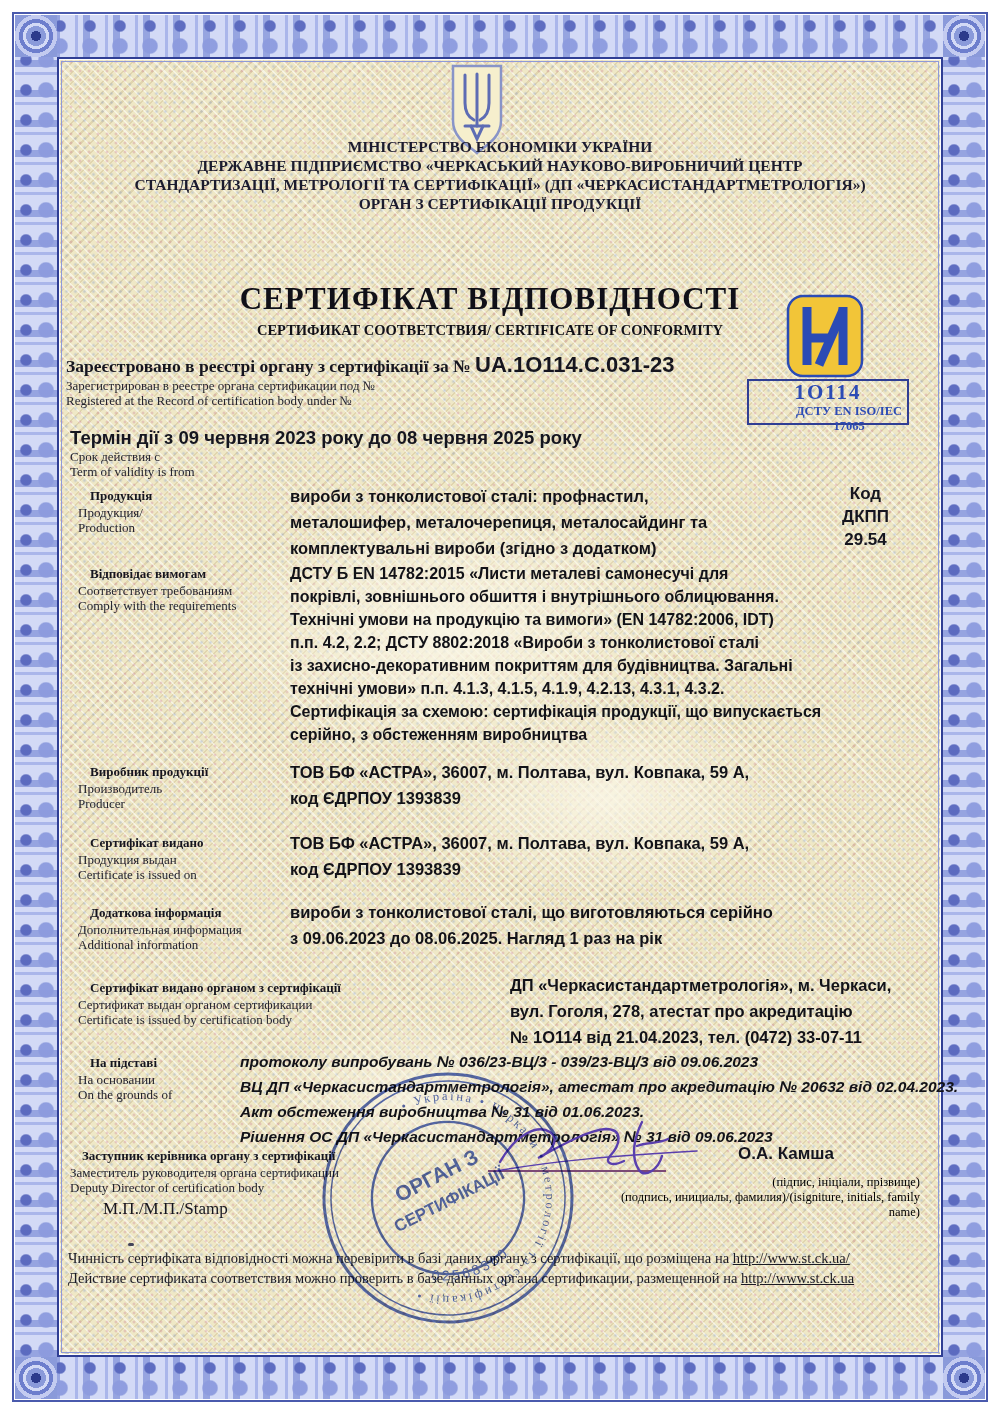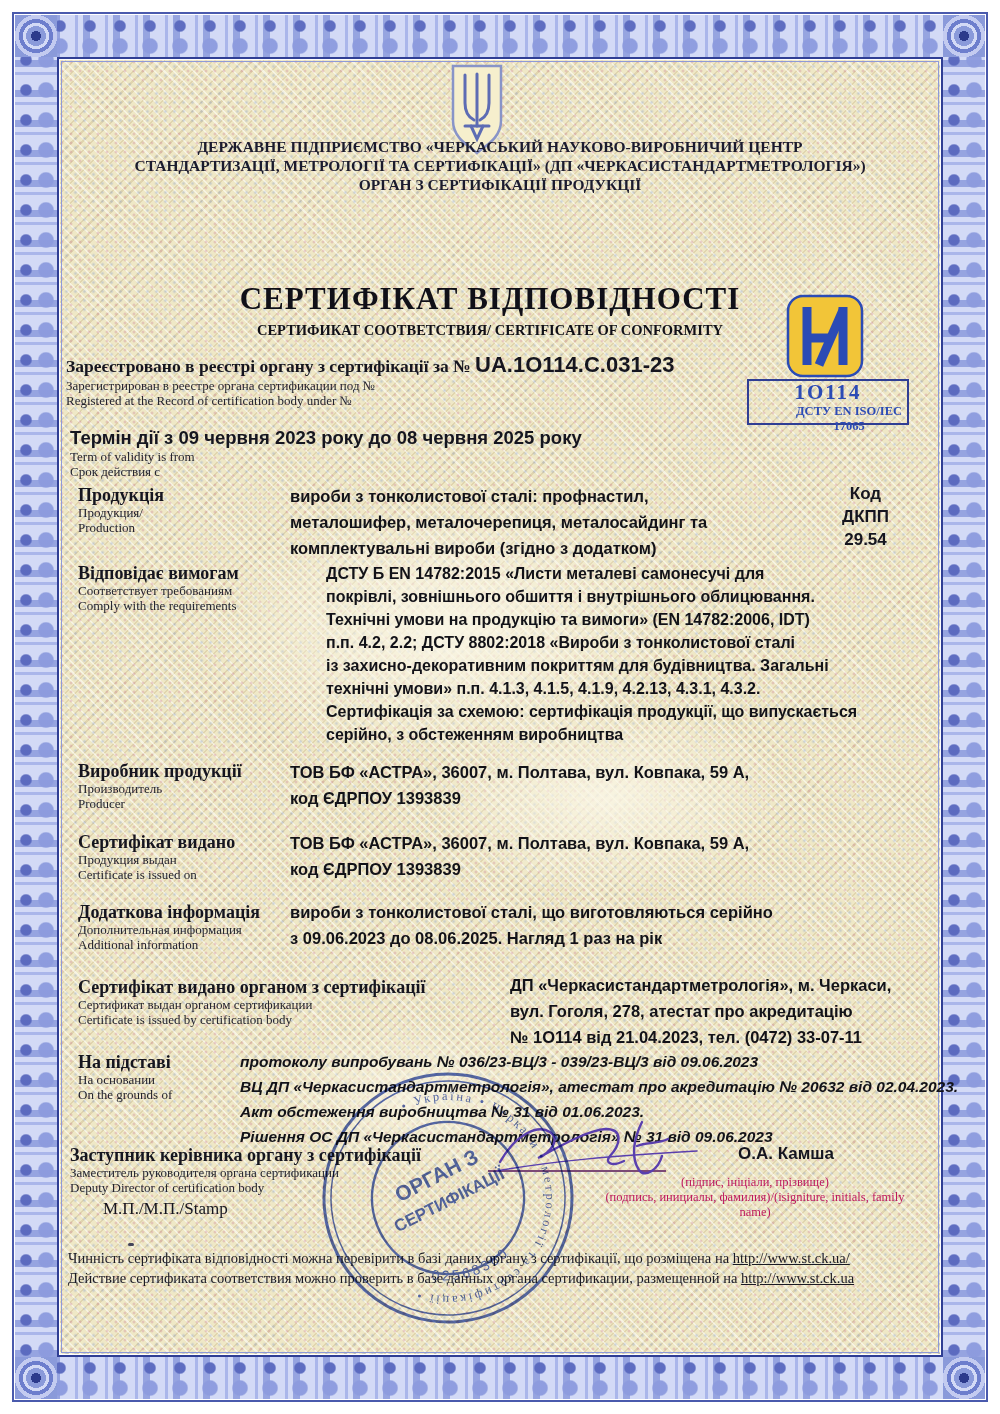--- a/index.html
+++ b/index.html
@@ -46,34 +46,34 @@
   .title-wrap{left:0;right:20px;top:281px;text-align:center;}
   .title{font-weight:bold;font-size:31px;letter-spacing:1px;color:#101018;}
   .subtitle{font-weight:bold;font-size:14.5px;margin-top:5px;color:#101018;}
   .reg{left:66px;top:352px;}
   .reg-main{font-weight:bold;font-size:17.5px;}
   .reg-num{font-family:"Liberation Sans",sans-serif;font-size:22px;}
   .sub{font-size:13px;line-height:15px;color:#23232e;}
   .validity{left:70px;top:427px;}
   .validity-main{font-family:"Liberation Sans",sans-serif;font-weight:bold;font-size:18.5px;}
   .lbl{position:absolute;left:78px;width:210px;}
-  .lbl-main{font-weight:bold;font-size:18px;line-height:19px;}
+  .lbl-main{font-weight:bold;font-size:13px;line-height:19px;padding-left:12px;}
   .val{position:absolute;left:290px;font-family:"Liberation Sans",sans-serif;font-weight:bold;font-size:16.5px;line-height:26px;color:#121218;}
   .val-tight{font-size:16px;line-height:23px;}
   .code-stack{position:absolute;left:818px;width:95px;top:482px;text-align:center;
     font-family:"Liberation Sans",sans-serif;font-weight:bold;font-size:17px;line-height:23px;}
   .val-org{left:510px;}
   .val-grounds{left:240px;font-size:15.5px;line-height:25px;white-space:nowrap;font-style:italic;}
   .logo-box{left:747px;top:379px;width:158px;height:42px;border:2px solid #2f3e94;text-align:center;color:#2b4bb5;}
   .logo-box .n1{font-weight:bold;font-size:21px;line-height:23px;letter-spacing:2px;}
   .logo-box .n2{font-weight:bold;font-size:12.5px;line-height:15px;padding-left:42px;}
   .deputy{left:70px;top:1146px;}
   .mp{left:103px;top:1199px;font-size:17px;}
   .signer{left:738px;top:1144px;font-family:"Liberation Sans",sans-serif;font-weight:bold;font-size:17px;}
-  .sig-captions{left:590px;top:1175px;width:330px;text-align:center;font-size:12.5px;line-height:15px;color:#be185d;}
+  .sig-captions{left:590px;top:1175px;width:330px;text-align:right;font-size:12.5px;line-height:15px;color:#000000;}
   .sig-line{left:488px;top:1170px;width:178px;height:0;border-bottom:2px solid #7c4a76;}
   .signature-svg{left:492px;top:1116px;z-index:6;}
   .stamp-svg{left:308px;top:1058px;z-index:6;mix-blend-mode:multiply;opacity:.85;}
   .footer{left:68px;top:1249px;font-size:14.5px;line-height:19.5px;color:#1a1a24;}
   .u{text-decoration:underline;}
   .dot{left:128px;top:1243px;width:6px;height:3px;background:#44445a;border-radius:2px;}
   .z3{z-index:3;}
 </style>
 </head>
 <body>
@@ -98,20 +98,21 @@
     <g stroke="#5d6cb4" stroke-width="3" fill="none" stroke-linecap="round">
       <path d="M30 11 V63"></path>
       <path d="M18 12 V40 C18 51 23 55 27 57"></path>
       <path d="M42 12 V40 C42 51 37 55 33 57"></path>
       <path d="M18 63 H42"></path>
       <path d="M24 63 L30 76 L36 63"></path>
     </g>
   </svg>
 
   <div class="abs hdr z3">
+    <div>МІНІСТЕРСТВО ЕКОНОМІКИ УКРАЇНИ</div>
     <div>ДЕРЖАВНЕ ПІДПРИЄМСТВО «ЧЕРКАСЬКИЙ НАУКОВО-ВИРОБНИЧИЙ ЦЕНТР</div>
     <div>СТАНДАРТИЗАЦІЇ, МЕТРОЛОГІЇ ТА СЕРТИФІКАЦІЇ» (ДП «ЧЕРКАСИСТАНДАРТМЕТРОЛОГІЯ»)</div>
     <div>ОРГАН З СЕРТИФІКАЦІЇ ПРОДУКЦІЇ</div>
   </div>
 
   <div class="abs title-wrap z3">
     <div class="title">СЕРТИФІКАТ ВІДПОВІДНОСТІ</div>
     <div class="subtitle">СЕРТИФИКАТ СООТВЕТСТВИЯ/ CERTIFICATE OF CONFORMITY</div>
   </div>
 
@@ -132,22 +133,22 @@
   <div class="abs reg z3">
     <div class="reg-main">
       <span>Зареєстровано в реєстрі органу з сертифікації за № </span><span class="reg-num">UA.1О114.С.031-23</span>
     </div>
     <div class="sub">Зарегистрирован в реестре органа сертификации под №</div>
     <div class="sub">Registered at the Record of certification body under №</div>
   </div>
 
   <div class="abs validity z3">
     <div class="validity-main">Термін дії з 09 червня 2023 року  до  08 червня 2025 року</div>
+    <div class="sub">Срок действия с</div>
     <div class="sub">Term of validity is from</div>
-    <div class="sub">Срок действия с</div>
   </div>
 
   <div class="lbl z3" style="top:486px;">
     <div class="lbl-main">Продукція</div>
     <div class="sub">Продукция/</div>
     <div class="sub">Production</div>
   </div>
   <div class="val z3" style="top:483px;">
     <div>вироби з тонколистової сталі: профнастил,</div>
     <div>металошифер, металочерепиця, металосайдинг та</div>
@@ -157,21 +158,21 @@
     <div>Код</div>
     <div>ДКПП</div>
     <div>29.54</div>
   </div>
 
   <div class="lbl z3" style="top:564px;">
     <div class="lbl-main">Відповідає вимогам</div>
     <div class="sub">Соответствует требованиям</div>
     <div class="sub">Comply with the requirements</div>
   </div>
-  <div class="val val-tight z3" style="top:562px;margin-left:36px;">
+  <div class="val val-tight z3" style="top:562px;">
     <div>ДСТУ Б EN 14782:2015 «Листи металеві самонесучі для</div>
     <div>покрівлі, зовнішнього обшиття і внутрішнього облицювання.</div>
     <div>Технічні умови на продукцію та вимоги» (EN 14782:2006, IDT)</div>
     <div>п.п. 4.2, 2.2; ДСТУ 8802:2018 «Вироби з тонколистової сталі</div>
     <div>із захисно-декоративним покриттям для будівництва. Загальні</div>
     <div>технічні умови» п.п. 4.1.3, 4.1.5, 4.1.9, 4.2.13, 4.3.1, 4.3.2.</div>
     <div>Сертифікація за схемою: сертифікація продукції, що випускається</div>
     <div>серійно, з обстеженням виробництва</div>
   </div>
 

